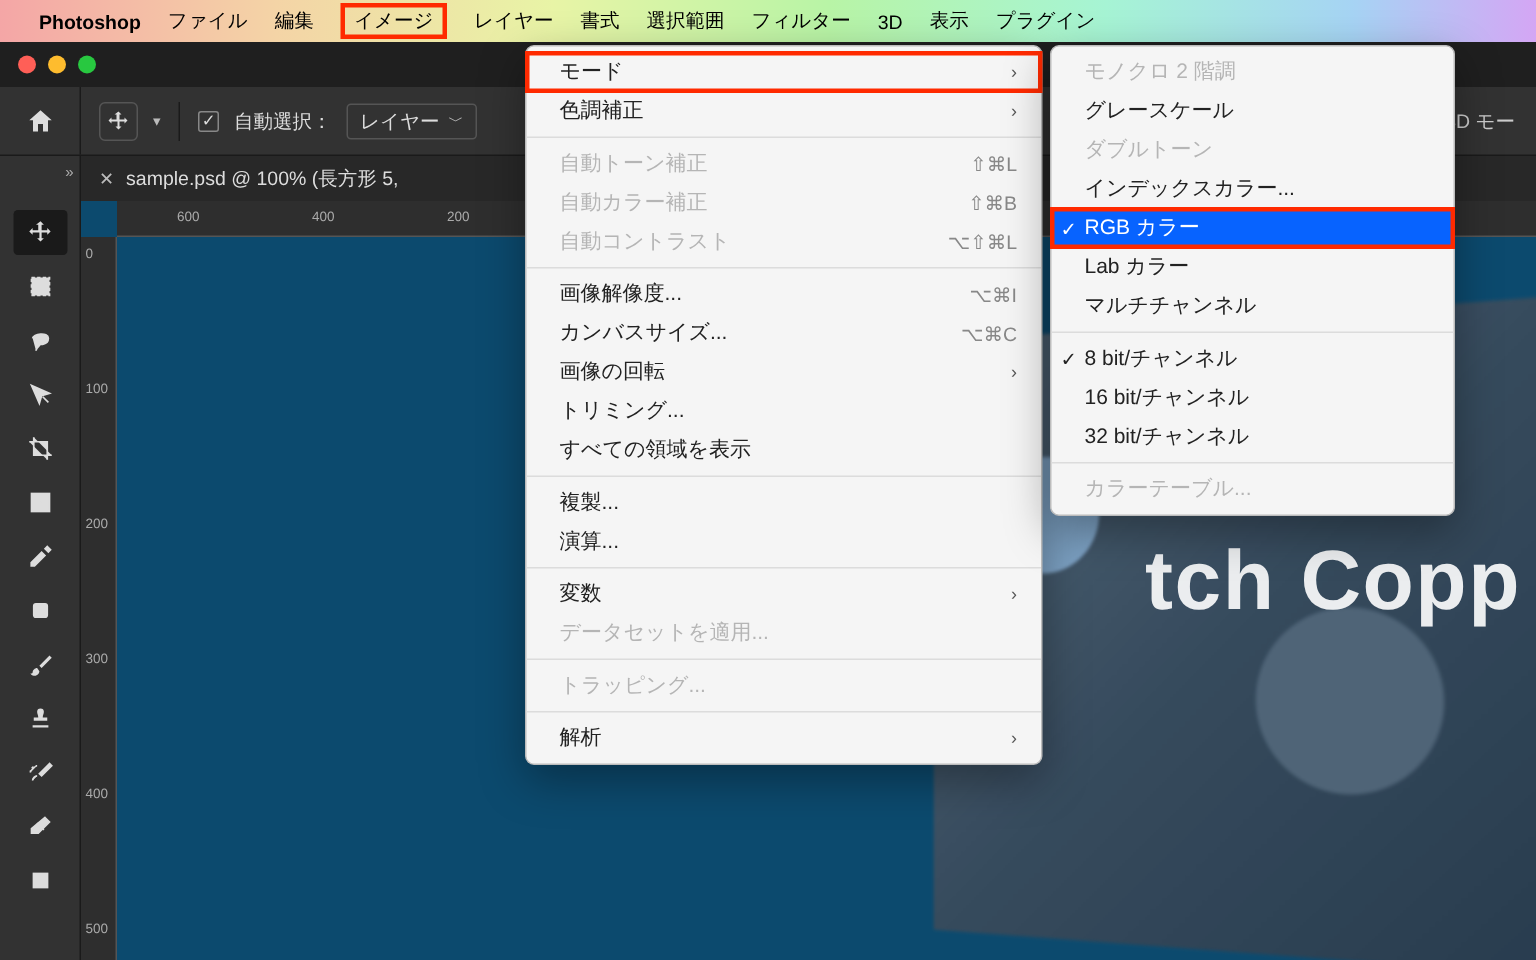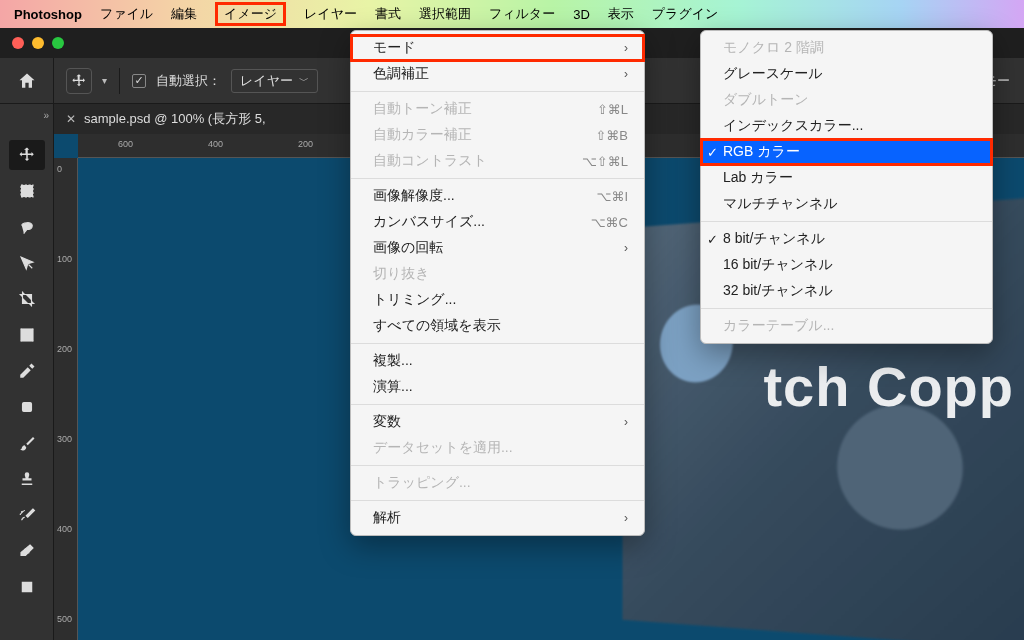--- a/index.html
+++ b/index.html
@@ -2,21 +2,21 @@
 <html><head>
 <meta charset="utf-8">
 <style>
   * { box-sizing: border-box; margin: 0; padding: 0; font-family: -apple-system, "Hiragino Sans", "Helvetica Neue", sans-serif; }
   body { width: 1024px; height: 640px; overflow: hidden; background: #2a2a2a; position: relative; }
 
   
   .mac-menubar {
     position: absolute; top: 0; left: 0; right: 0; height: 28px;
     background: linear-gradient(90deg, #f4a6a6 0%, #f4d4a6 18%, #e8f4a6 36%, #b8f4a6 54%, #a6f4d4 72%, #a6d4f4 88%, #d4a6f4 100%);
-    display: flex; align-items: center; padding: 0 0; font-size: 13px; color: #000;
+    display: flex; align-items: center; padding: 0 12px; font-size: 13px; color: #000;
   }
   .apple-logo { font-size: 15px; margin-right: 14px; }
   .mac-menubar .mitem { margin-right: 18px; cursor: default; }
   .mac-menubar .mitem.app { font-weight: 700; }
   .mac-menubar .mitem.hl { border: 3px solid #ff2a00; padding: 0 6px; height: 24px; display:flex; align-items:center; margin-top:-1px; }
 
   
   .win-row {
     position: absolute; top: 28px; left: 0; right: 0; height: 30px;
     background: #1f1f1f; display: flex; align-items: center; padding-left: 12px;
@@ -84,22 +84,22 @@
     box-shadow: 0 10px 30px rgba(0,0,0,.35);
     font-size:14px; color:#222; padding:4px 0;
   }
   .menu .row { height:26px; display:flex; align-items:center; padding:0 16px 0 22px; position:relative; white-space:nowrap;}
   .menu .row.disabled { color:#b5b5b5; }
   .menu .row .sc { margin-left:auto; padding-left:36px; color:#888; font-size:13px; }
   .menu .row .arrow { margin-left:auto; padding-left:36px; color:#555; font-size:12px;}
   .menu .sep { height:1px; background:#dcdcdc; margin:4px 0; }
   .menu .row.hl-red { outline:3px solid #ff2a00; outline-offset:-2px; }
 
-  .menu.image-menu { top:30px; left:350px; width:295px; }
-  .menu.mode-menu { top:30px; left:700px; width:293px; }
+  .menu.image-menu { top:30px; left:350px; width:345px; }
+  .menu.mode-menu { top:30px; left:700px; width:270px; }
   .mode-menu .row.selected { background:#0763ff; color:#fff; outline:3px solid #ff2a00; outline-offset:-2px;}
   .mode-menu .row .chk { position:absolute; left:6px; font-size:13px; }
 </style>
 </head>
 <body>
 
 <div class="mac-menubar">
   <span class="apple-logo"></span>
   <span class="mitem app">Photoshop</span>
   <span class="mitem">ファイル</span>
@@ -276,23 +276,20 @@
       <span class="sc">⌥⌘I</span>
     </div>
     <div class="row">
       <span>カンバスサイズ...</span>
       <span class="sc">⌥⌘C</span>
     </div>
     <div class="row">
       <span>画像の回転</span>
       <span class="arrow">›</span>
     </div>
-    <div class="row disabled">
-      <span>切り抜き</span>
-    </div>
     <div class="row">
       <span>トリミング...</span>
     </div>
     <div class="row">
       <span>すべての領域を表示</span>
     </div>
     <div class="sep"></div>
     <div class="row">
       <span>複製...</span>
     </div>

